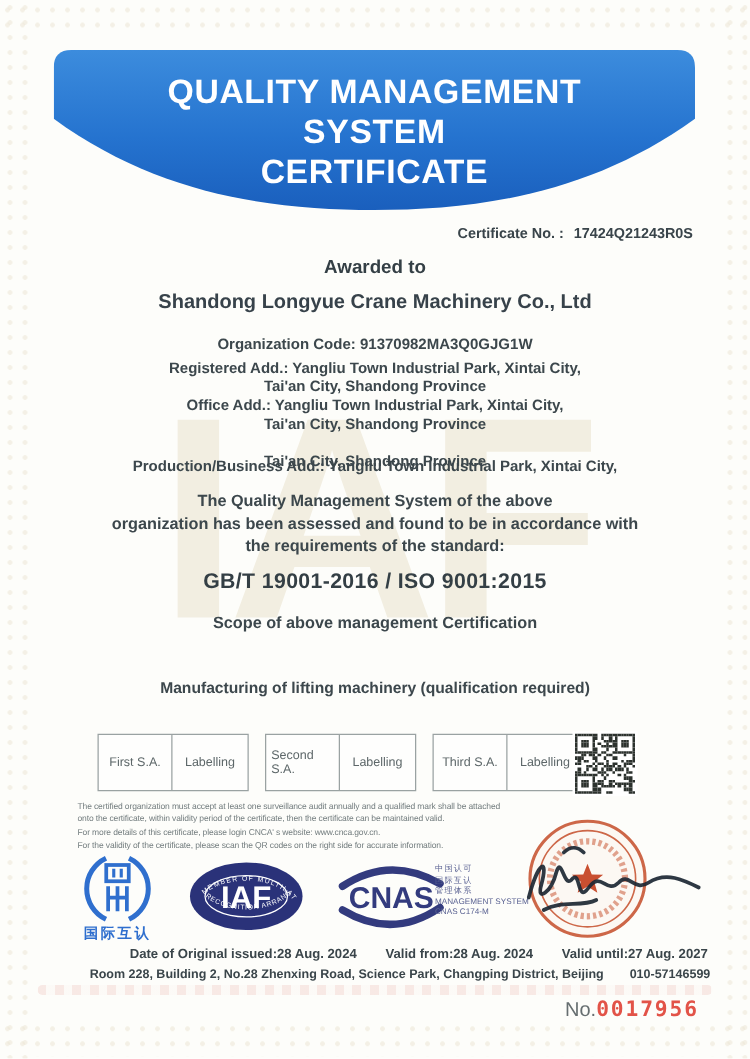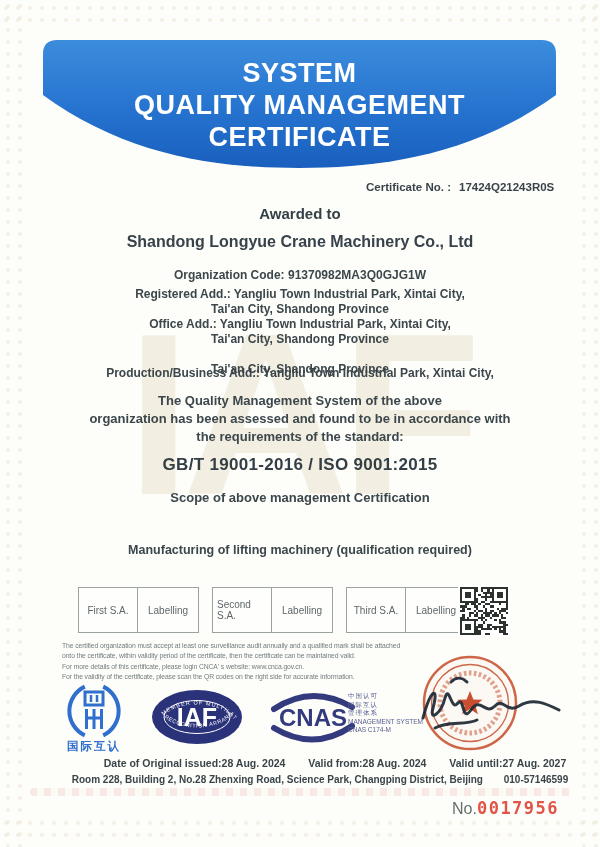--- a/index.html
+++ b/index.html
@@ -100,22 +100,22 @@
           <linearGradient id="hg" x1="0" y1="0" x2="0" y2="1">
             <stop offset="0" stop-color="#3c8cdd"></stop>
             <stop offset="0.55" stop-color="#2573cf"></stop>
             <stop offset="1" stop-color="#1a5fbd"></stop>
           </linearGradient>
         </defs>
         <path d="M0,14 Q0,0 14,0 L499,0 Q513,0 513,14 L513,55 C430,115 340,128 256,128 C172,128 82,115 0,55 Z" fill="url(#hg)"></path>
       </svg>
     </div>
     <div class="abs header-text">
+      <div>QUALITY MANAGEMENT</div>
       <div>SYSTEM</div>
-      <div>QUALITY MANAGEMENT</div>
       <div>CERTIFICATE</div>
     </div>
 
     <div class="abs cert-no">
       <span>Certificate No. :</span><span class="val">17424Q21243R0S</span>
     </div>
 
     <div class="abs cline awarded">Awarded to</div>
     <div class="abs cline company">Shandong Longyue Crane Machinery Co., Ltd</div>
     <div class="abs cline orgcode">Organization Code: 91370982MA3Q0GJG1W</div>

